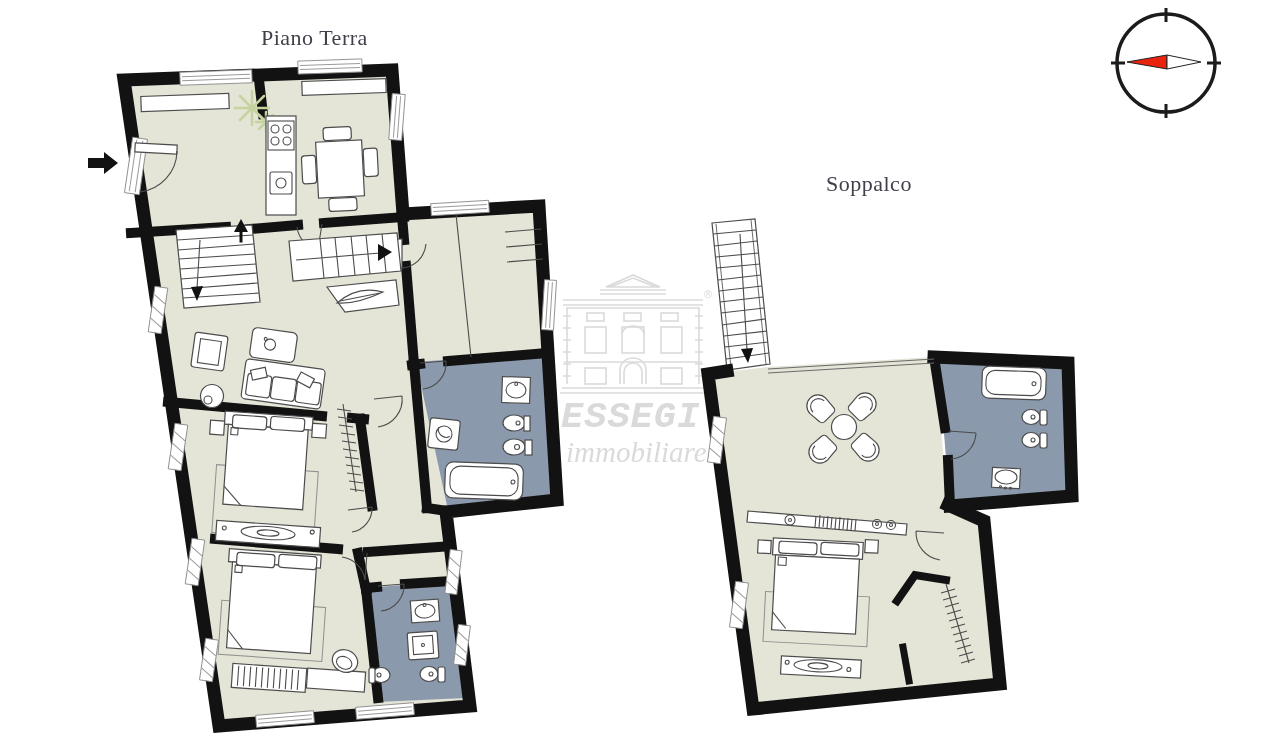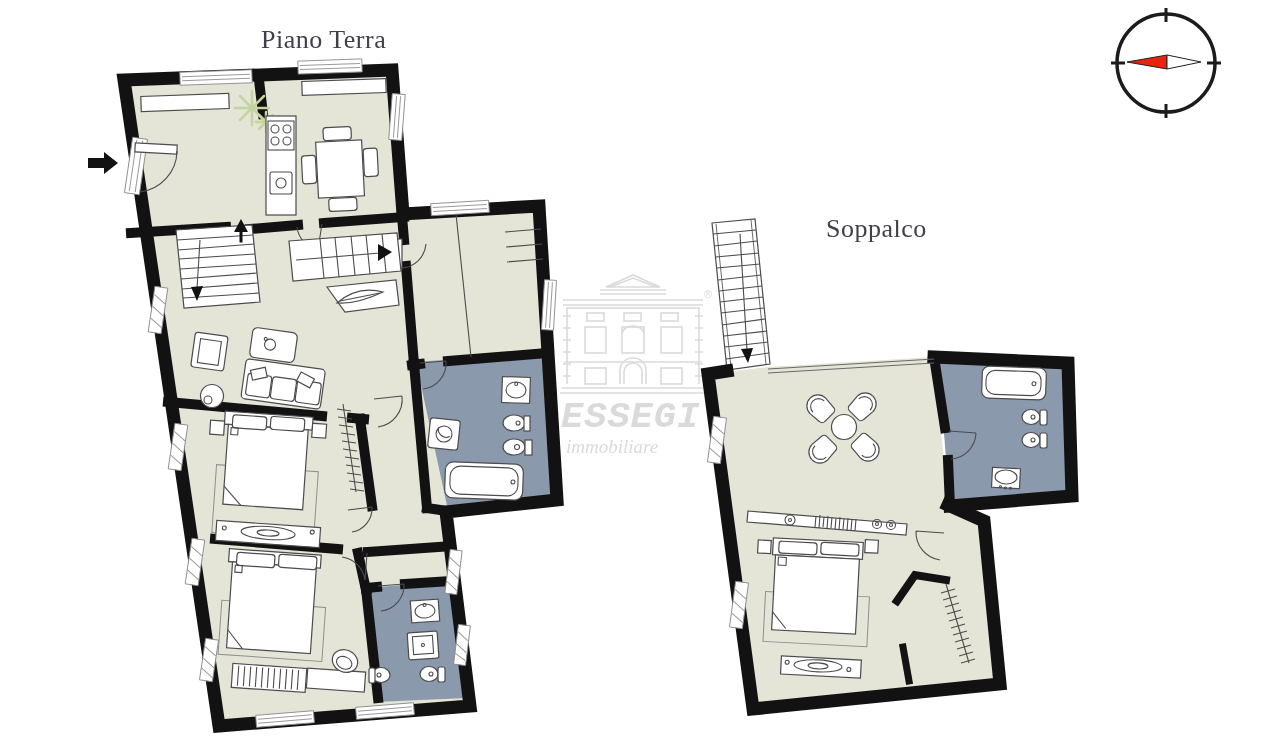--- a/index.html
+++ b/index.html
@@ -1,24 +1,24 @@
 <!DOCTYPE html>
 <html style="--pagebg: #ffffff; --floor: #e4e4d7; --bath: #8b99ad; --wall: #121212; --title: #40404a; --watermark: #dadada; --needle_red: #e8230e; --plant: #c5d49e;"><head>
 <meta charset="utf-8">
 <style>
   html,body{margin:0;padding:0;background:#fff;}
   .stage{position:relative;width:1280px;height:743px;background:var(--pagebg,#fff);overflow:hidden;
          font-family:"Liberation Serif", serif;}
-  .plan-title{position:absolute;font-size:26px;color:var(--title,#40404a);letter-spacing:.5px;}
+  .plan-title{position:absolute;font-size:22px;color:var(--title,#40404a);letter-spacing:.5px;}
   #title-piano{left:261px;top:25px;}
-  #title-soppalco{left:826px;top:171px;margin-top:43px;}
+  #title-soppalco{left:826px;top:171px;}
   .wm-brand{position:absolute;left:561px;top:396px;font-family:Liberation Mono, monospace;
             font-style:italic;font-weight:900;font-size:37px;letter-spacing:1px;color:var(--watermark,#dadada);}
   .wm-sub{position:absolute;left:566px;top:436px;font-family:"Liberation Serif",serif;
-          font-style:italic;font-size:19px;color:var(--watermark,#dadada);}
+          font-style:italic;font-size:29px;color:var(--watermark,#dadada);}
   .wm-reg{position:absolute;left:704px;top:288px;font-family:"Liberation Sans",sans-serif;
           font-size:11px;color:var(--watermark,#dadada);}
   .layer{position:absolute;left:0;top:0;}
   
   .floor{fill:var(--floor,#e4e4d7);}
   .bath{fill:var(--bath,#8b99ad);}
   .wall{stroke:var(--wall,#121212);fill:none;stroke-linecap:square;}
   .w13{stroke-width:13px;}
   .w10{stroke-width:10px;}
   .w8{stroke-width:8px;}

